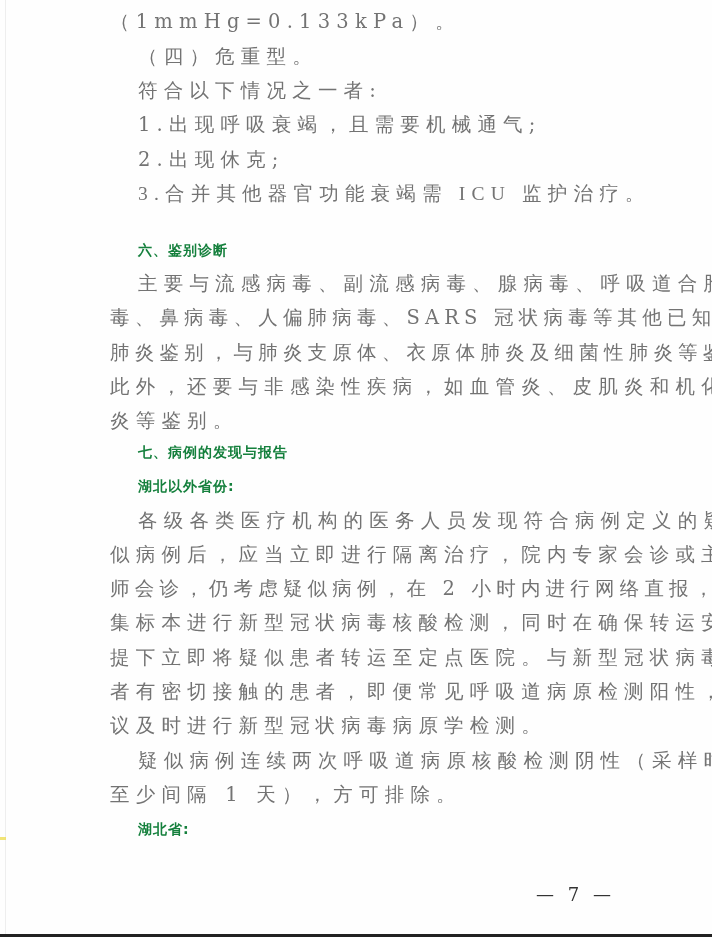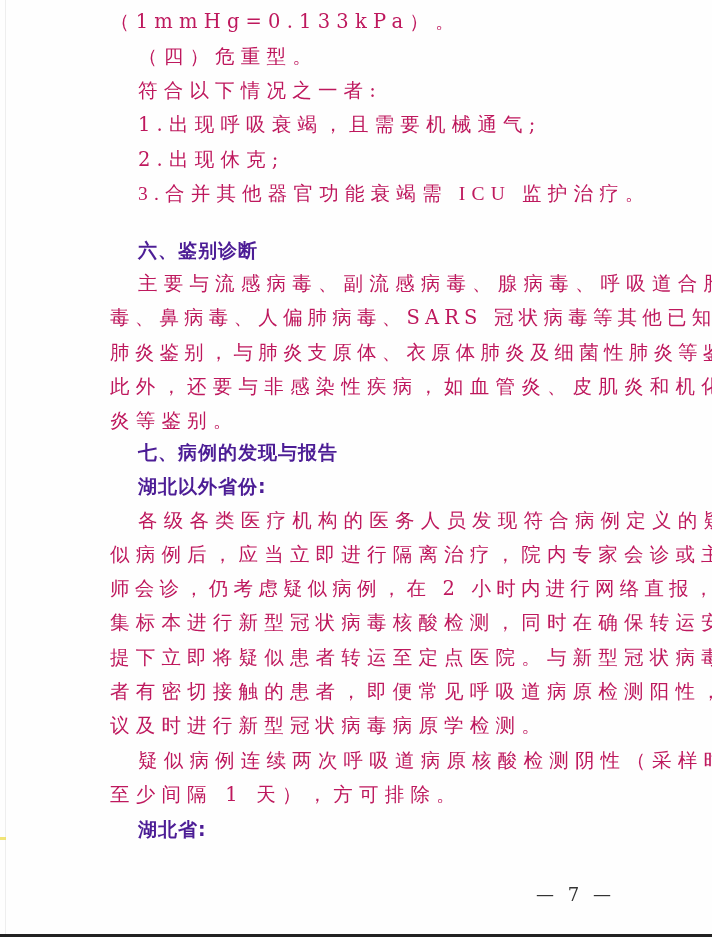--- a/index.html
+++ b/index.html
@@ -46,31 +46,31 @@
       height: 3px;
       background: #222222;
     }
     .line {
       position: absolute;
       left: 110px;
       width: 500px;
       font-family: "DejaVu Serif", "Liberation Serif", serif;
       font-size: 19.5px;
       line-height: 26px;
-      color: #be185d;
+      color: #737373;
       white-space: nowrap;
       letter-spacing: 6.2px;
     }
     .line.indent { left: 138px; }
     .line.heading {
       font-family: "DejaVu Sans", "Liberation Sans", sans-serif;
       font-weight: bold;
-      color: #4c1d95;
+      color: #15803d;
       letter-spacing: 1px;
-      font-size: 19px;
+      font-size: 14px;
     }
     .line.tight { letter-spacing: 5.2px; }
     .page-number {
       position: absolute;
       left: 536px;
       top: 884px;
       font-family: "DejaVu Serif", "Liberation Serif", serif;
       font-size: 18px;
       color: #333333;
       letter-spacing: 4px;

